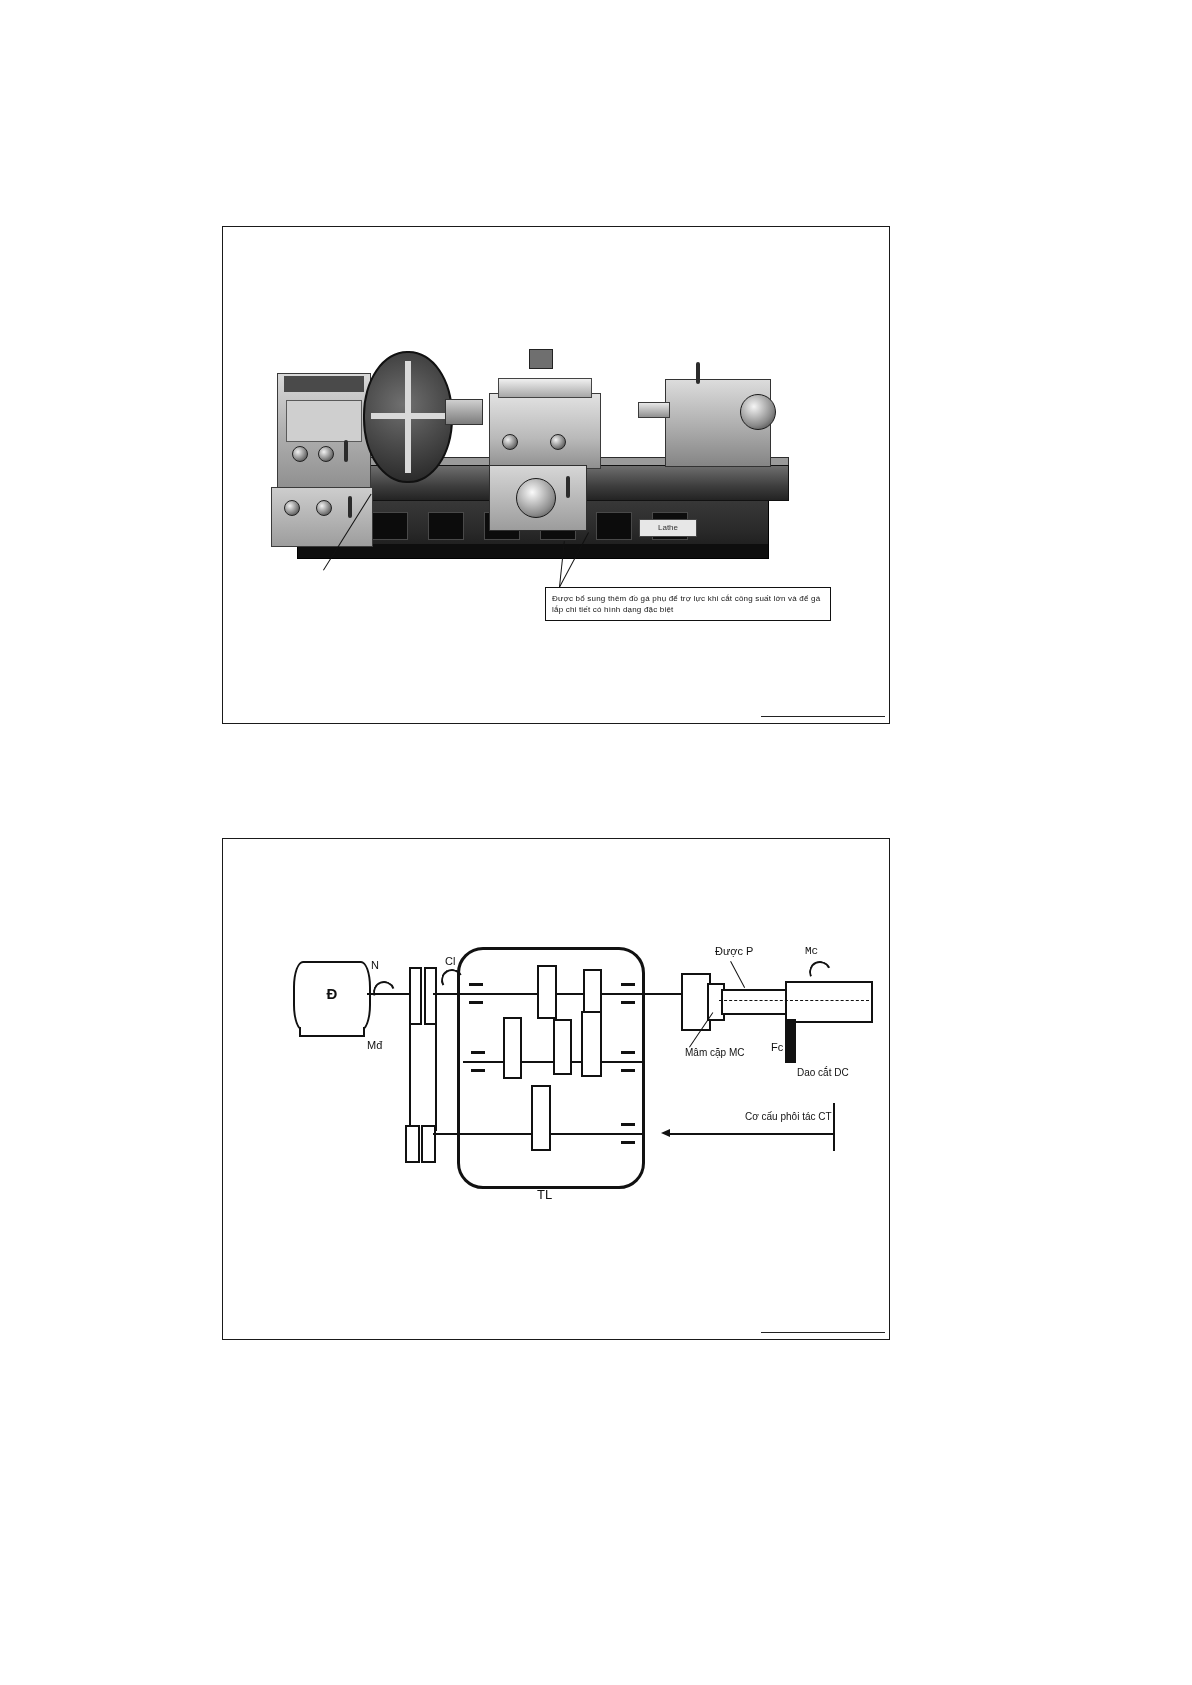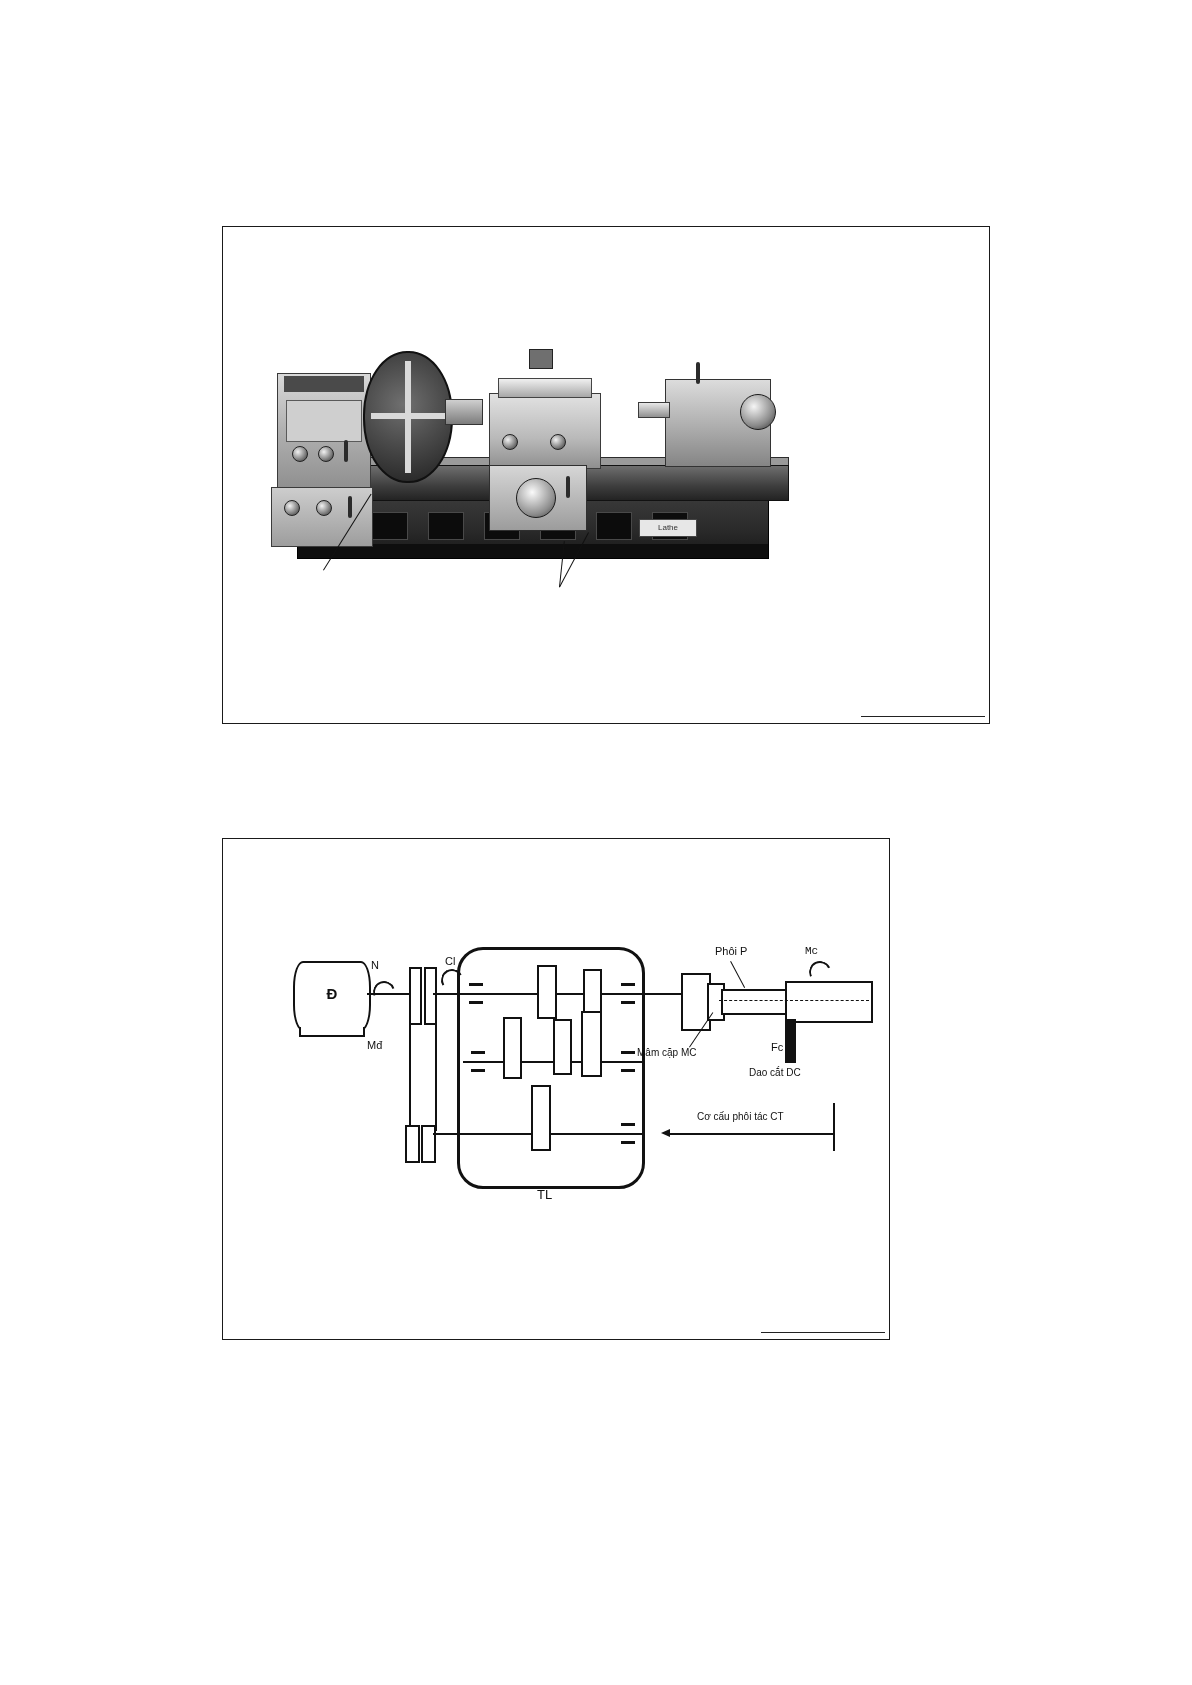--- a/index.html
+++ b/index.html
@@ -19,21 +19,21 @@
   
   .slide {
     position: absolute;
     background: #ffffff;
     border: 1px solid #1a1a1a;
     box-sizing: border-box;
   }
   #slide-1 {
     left: 222px;
     top: 226px;
-    width: 768px;
+    width: 668px;
     height: 498px;
   }
   #slide-2 {
     left: 222px;
     top: 838px;
     width: 668px;
     height: 502px;
   }
   .slide-rule {
     position: absolute;
@@ -303,21 +303,21 @@
     width: 618px;
     height: 300px;
   }
   .k-label {
     position: absolute;
     font-size: 11px;
     color: #111;
     white-space: nowrap;
     filter: blur(0.2px);
   }
-  .k-label.small { font-size: 10px; }
+  .k-label.small { font-size: 10px; margin-left: 48px; }
   .motor {
     position: absolute;
     left: 44px;
     top: 22px;
     width: 74px;
     height: 66px;
     background: #fff;
     border: 2px solid #111;
     border-radius: 10px 10px 10px 10px / 26px 26px 26px 26px;
   }
@@ -517,20 +517,21 @@
       <div class="lever" style="left:30px; top:-18px"></div>
     </div>
 
     <div class="badge-plate">Lathe</div>
   </div>
 
   <div class="lead-line" style="left:100px; top:343px; width:90px; transform: rotate(-58deg);"></div>
   <div class="lead-line" style="left:336px; top:360px; width:62px; transform: rotate(-62deg);"></div>
   <div class="lead-line" style="left:336px; top:360px; width:46px; transform: rotate(-84deg);"></div>
 
+  <div class="callout" id="callout-right">Được bổ sung thêm đồ gá phụ để trợ lực khi cắt công suất lớn và để gá lắp chi tiết có hình dạng đặc biệt</div>
 
   <div class="slide-rule"></div>
 </div>
 
 <div class="slide" id="slide-2">
 
   <div id="kin">
 
     <div class="motor">
       <div class="motor-letter">Đ</div>
@@ -579,21 +580,21 @@
     <div class="shaft" style="left:394px; top:54px; width:40px;"></div>
     <div class="dash-line" style="left:414px; top:54px; width:28px;"></div>
 
     <div class="chuck"></div>
     <div class="chuck-jaw"></div>
     <div class="workpiece"></div>
     <div class="workpiece-step"></div>
     <div class="dash-line" style="left:470px; top:61px; width:150px;"></div>
     <div class="cutting-tool"></div>
 
-    <div class="k-label" style="left:466px; top:6px;">Phôi P</div>
+    <div class="k-label" style="left:466px; top:6px;">Được P</div>
     <div class="leader" style="left:482px; top:22px; width:30px; transform:rotate(62deg);"></div>
 
     <div class="k-label" style="left:556px; top:6px;font-family:Liberation Mono, monospace;">Mc</div>
     <div class="rot-arrow" style="left:560px; top:22px; transform: rotate(20deg);"></div>
 
     <div class="k-label small" style="left:388px; top:108px;">Mâm cặp MC</div>
     <div class="leader" style="left:440px; top:108px; width:42px; transform:rotate(-56deg);"></div>
 
     <div class="k-label" style="left:522px; top:88px;margin-top:14px;">Fc</div>
     <div class="k-label small" style="left:500px; top:128px;">Dao cắt DC</div>

